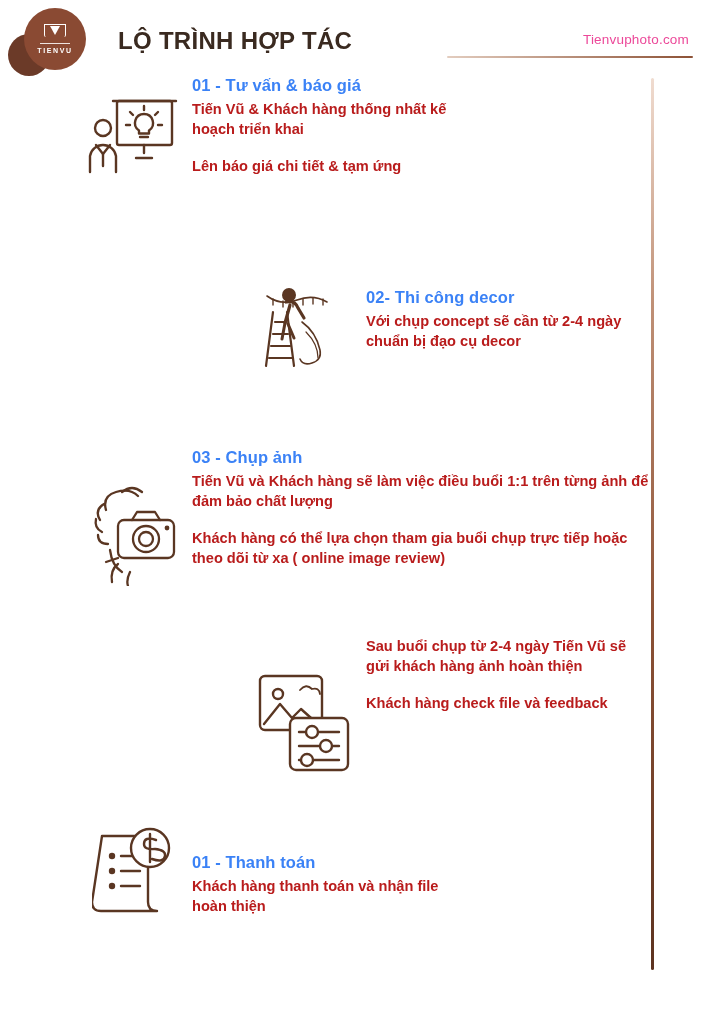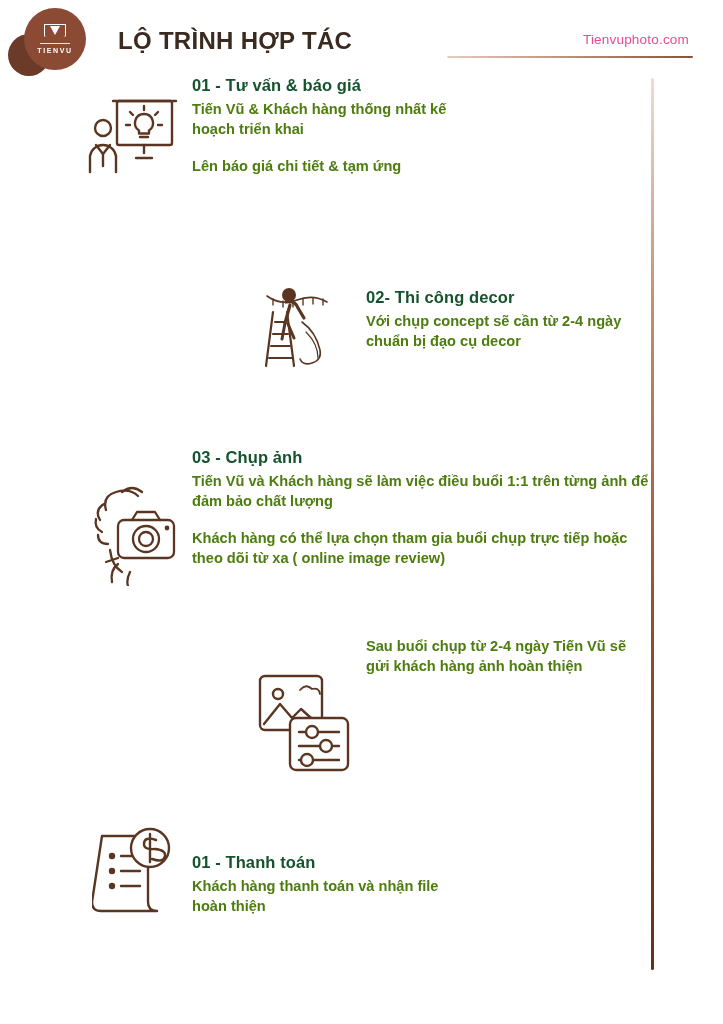--- a/index.html
+++ b/index.html
@@ -123,28 +123,28 @@
     height: 892px;
     border-radius: 3px;
     background: linear-gradient(180deg, #f0dcd0 0%, #c09177 25%, #8d5236 60%, #5d3320 100%);
   }
 
   
   .step { position: absolute; }
   .step-title {
     font-size: 16.5px;
     font-weight: 700;
-    color: #14532d;
+    color: #3b82f6;
     margin-bottom: 4px;
     letter-spacing: .1px;
   }
   .step-body {
     font-size: 14.6px;
     line-height: 1.38;
-    color: #4d7c0f;
+    color: #b91c1c;
     font-weight: 600;
   }
   .step-body + .step-body { margin-top: 17px; }
 
   .icon-box { position: absolute; }
   svg { display: block; }
 
   
   #step-1 { left: 192px; top: 76px; width: 290px; }
   #icon-1 { left: 86px; top: 96px; }
@@ -273,20 +273,21 @@
       <line x1="45" y1="64" x2="85" y2="64"></line>
       <circle cx="58" cy="64" r="6" fill="#ffffff"></circle>
       <line x1="45" y1="78" x2="85" y2="78"></line>
       <circle cx="72" cy="78" r="6" fill="#ffffff"></circle>
       <line x1="45" y1="92" x2="85" y2="92"></line>
       <circle cx="53" cy="92" r="6" fill="#ffffff"></circle>
     </svg>
   </div>
   <div class="step" id="step-4">
     <div class="step-body">Sau buổi chụp từ 2-4 ngày Tiến Vũ sẽ gửi khách hàng ảnh hoàn thiện</div>
+    <div class="step-body">Khách hàng check file và feedback</div>
   </div>
 
   <div class="icon-box" id="icon-5">
     <svg width="84" height="96" viewBox="0 0 84 96" fill="none" stroke="#5a3622" stroke-width="2.4" stroke-linecap="round" stroke-linejoin="round">
       <path d="M10 10 h46 v66 q0 9 9 9 h-56 q-9 0 -9 -9 z"></path>
       <circle cx="20" cy="30" r="3.2" fill="#5a3622" stroke="none"></circle>
       <line x1="29" y1="30" x2="48" y2="30"></line>
       <circle cx="20" cy="45" r="3.2" fill="#5a3622" stroke="none"></circle>
       <line x1="29" y1="45" x2="48" y2="45"></line>
       <circle cx="20" cy="60" r="3.2" fill="#5a3622" stroke="none"></circle>

